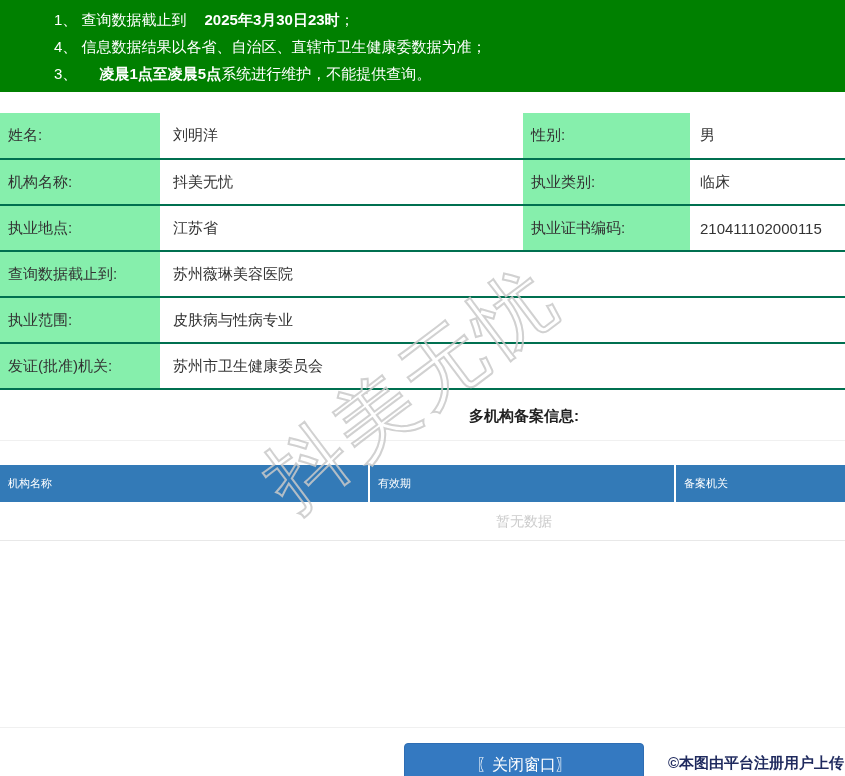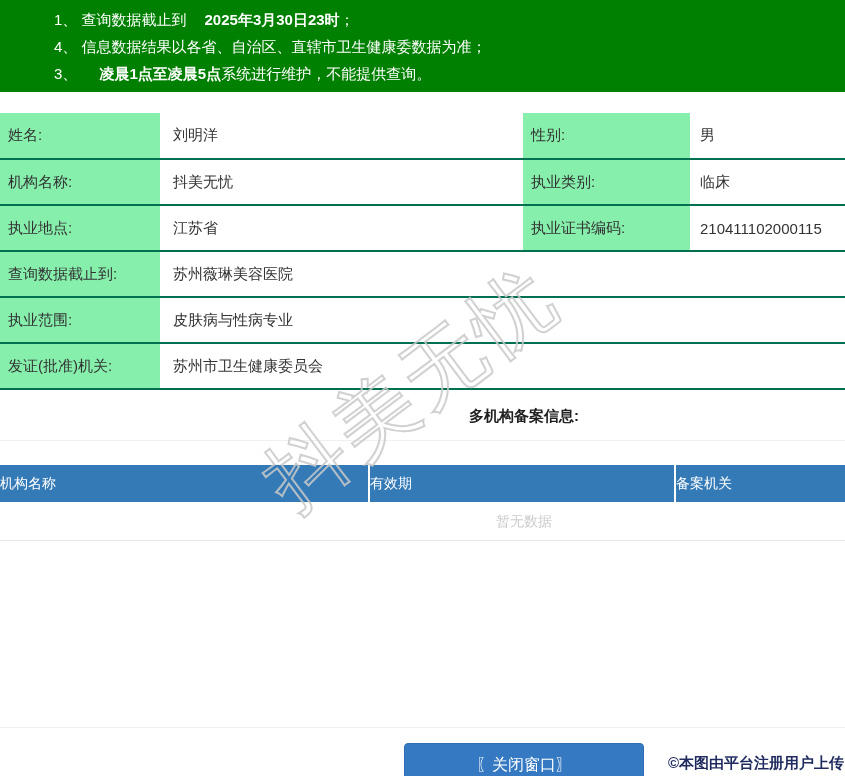--- a/index.html
+++ b/index.html
@@ -32,21 +32,21 @@
   
   .section-title {
     margin-top: 13px; height: 26px; line-height: 26px;
     text-align: center; font-weight: bold; font-size: 15px; color: #222;
   }
   .thin-rule { border: none; border-top: 1px solid #f0f0f0; margin-top: 11px; }
 
   
   .reg-header { display: flex; margin-top: 24px; height: 37px; background: #337ab7; }
   .reg-header .reg-col {
-    color: #fff; font-size: 14px; line-height: 37px; padding-left: 0;
+    color: #fff; font-size: 11px; line-height: 37px; padding-left: 8px;
     overflow: hidden; white-space: nowrap;
   }
   .reg-col-1 { width: 370px; border-right: 2px solid #fff; }
   .reg-col-2 { width: 306px; border-right: 2px solid #fff; }
   .reg-col-3 { width: 370px; }
 
   .empty-row {
     height: 39px; line-height: 39px; text-align: center;
     color: #cccccc; font-size: 14px; border-bottom: 1px solid #e8e8e8;
   }

